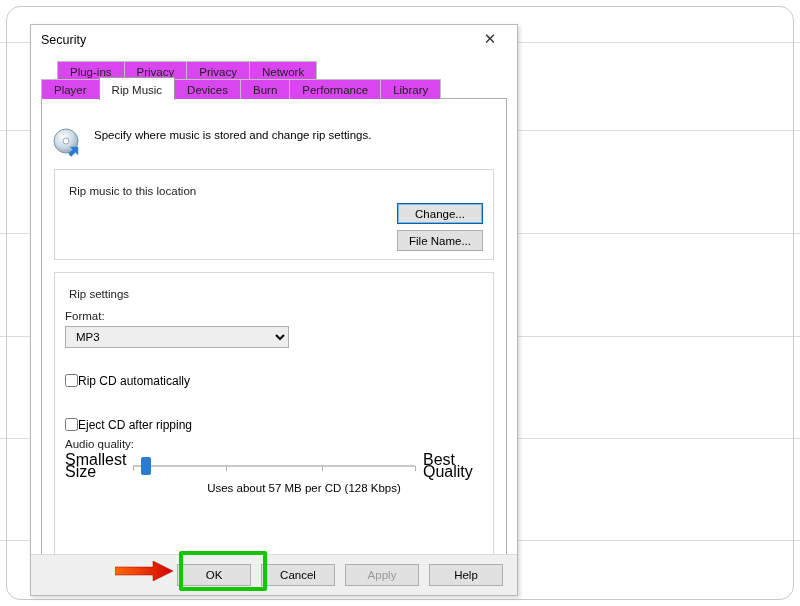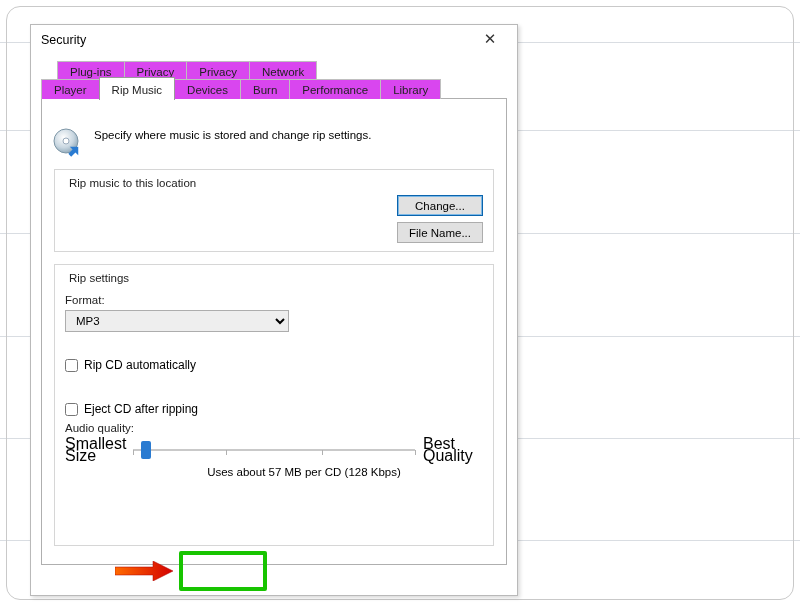--- a/index.html
+++ b/index.html
@@ -14,28 +14,28 @@
   .tab-row{display:flex;gap:0;height:19px}
   .tab{border:1px solid #bfbfbf;border-bottom:none;background:#d946ef;padding:1px 12px 0 12px;height:18px;margin-right:-1px;display:flex;align-items:center;cursor:default;font-size:11.5px;color:#222}
   .tab-row.top{margin-left:16px}
   .tab-row.bottom{margin-top:-1px}
   .tab.active{background:#fff;border-color:#9a9a9a;position:relative;z-index:3;height:21px;margin-top:-2px}
   .tab.active::after{content:"";position:absolute;left:0;right:0;bottom:-1px;height:2px;background:#fff}
   .panel{border:1px solid #afafaf;margin:0 10px;background:#fff;padding:8px 10px 12px 10px;height:467px;box-sizing:border-box}
   .intro{display:flex;gap:10px;align-items:flex-start;margin:20px 0 10px 0}
   .intro-icon{width:32px;height:32px}
   .intro-text{padding-top:2px;font-size:11.5px}
-  .group{border:1px solid #d6d6d6;padding:6px 10px 12px 10px;margin:6px 2px 12px 2px}
+  .group{border:1px solid #d6d6d6;padding:14px 10px 12px 10px;margin:6px 2px 12px 2px}
   .group-title{margin-top:-18px;margin-bottom:6px;background:#fff;display:inline-block;padding:0 4px;font-size:11.5px;color:#222}
   .loc-box{height:48px;display:flex;justify-content:flex-end;align-items:flex-start;gap:0;flex-direction:column;align-items:flex-end}
   .btn{min-width:86px;height:22px;border:1px solid #adadad;background:#e1e1e1;font-size:11.5px;font-family:inherit;padding:0 10px;cursor:default}
   .btn.sel{border:1px solid #0a64ad;outline:1px solid #7cb8e6;outline-offset:-2px}
   .lbl{font-size:11.5px;color:#222;margin:4px 0}
   select.fmt{width:224px;height:22px;border:1px solid #adadad;background:#eee;font-size:11.5px;font-family:Liberation Sans, sans-serif;padding-left:6px}
-  .chk{display:flex;align-items:center;gap:6px;margin:18px 0 6px 0}
+  .chk{display:flex;align-items:flex-start;margin:18px 0 6px 0}
   .chk input{width:13px;height:13px;margin:0}
   .slider-wrap{display:flex;align-items:flex-start;gap:8px;margin-top:4px}
   .slbl{width:60px;font-size:16px;line-height:12px}
   .slider{flex:1;position:relative;height:22px;margin-top:2px}
   .track{position:absolute;left:0;right:0;top:9px;height:2px;background:#c9c9c9}
   .tick{position:absolute;top:10px;width:1px;height:5px;background:#b0b0b0}
   .thumb{position:absolute;top:1px;width:10px;height:18px;background:#2a7bd1;border-radius:2px;left:8px}
   .usage{font-size:11.5px;text-align:center;margin-top:4px;margin-left:60px}
   .btnbar{height:40px;display:flex;align-items:center;justify-content:flex-end;gap:10px;padding:0 14px;background:#f0f0f0;border-top:1px solid #dcdcdc;position:absolute;left:0;right:0;bottom:0}
   .btnbar .btn{min-width:74px}
@@ -138,20 +138,26 @@
             <div class="tick" style="left:100%"></div>
           <div class="thumb"></div>
         </div>
         <div class="slbl" style="text-align:left" id="slbl-max">Best<br>Quality</div>
       </div>
       <div class="usage">Uses about 57 MB per CD (128 Kbps)</div>
     </div>
 
   </div>
 
+  <div class="btnbar">
+    <button class="btn">OK</button>
+    <button class="btn">Cancel</button>
+    <button class="btn" disabled="">Apply</button>
+    <button class="btn">Help</button>
+  </div>
 
   <div class="hl-ok"></div>
   <svg class="arrow" width="60" height="20">
     <defs>
         <linearGradient id="ra" x1="0" x2="1">
           <stop offset="0" stop-color="#ff6a00"></stop>
           <stop offset="1" stop-color="#d40000"></stop>
         </linearGradient>
       </defs>
     <polygon points="0,6 38,6 38,0 58,10 38,20 38,14 0,14" fill="url(#ra)" stroke="#a00" stroke-width="0.5"></polygon>

